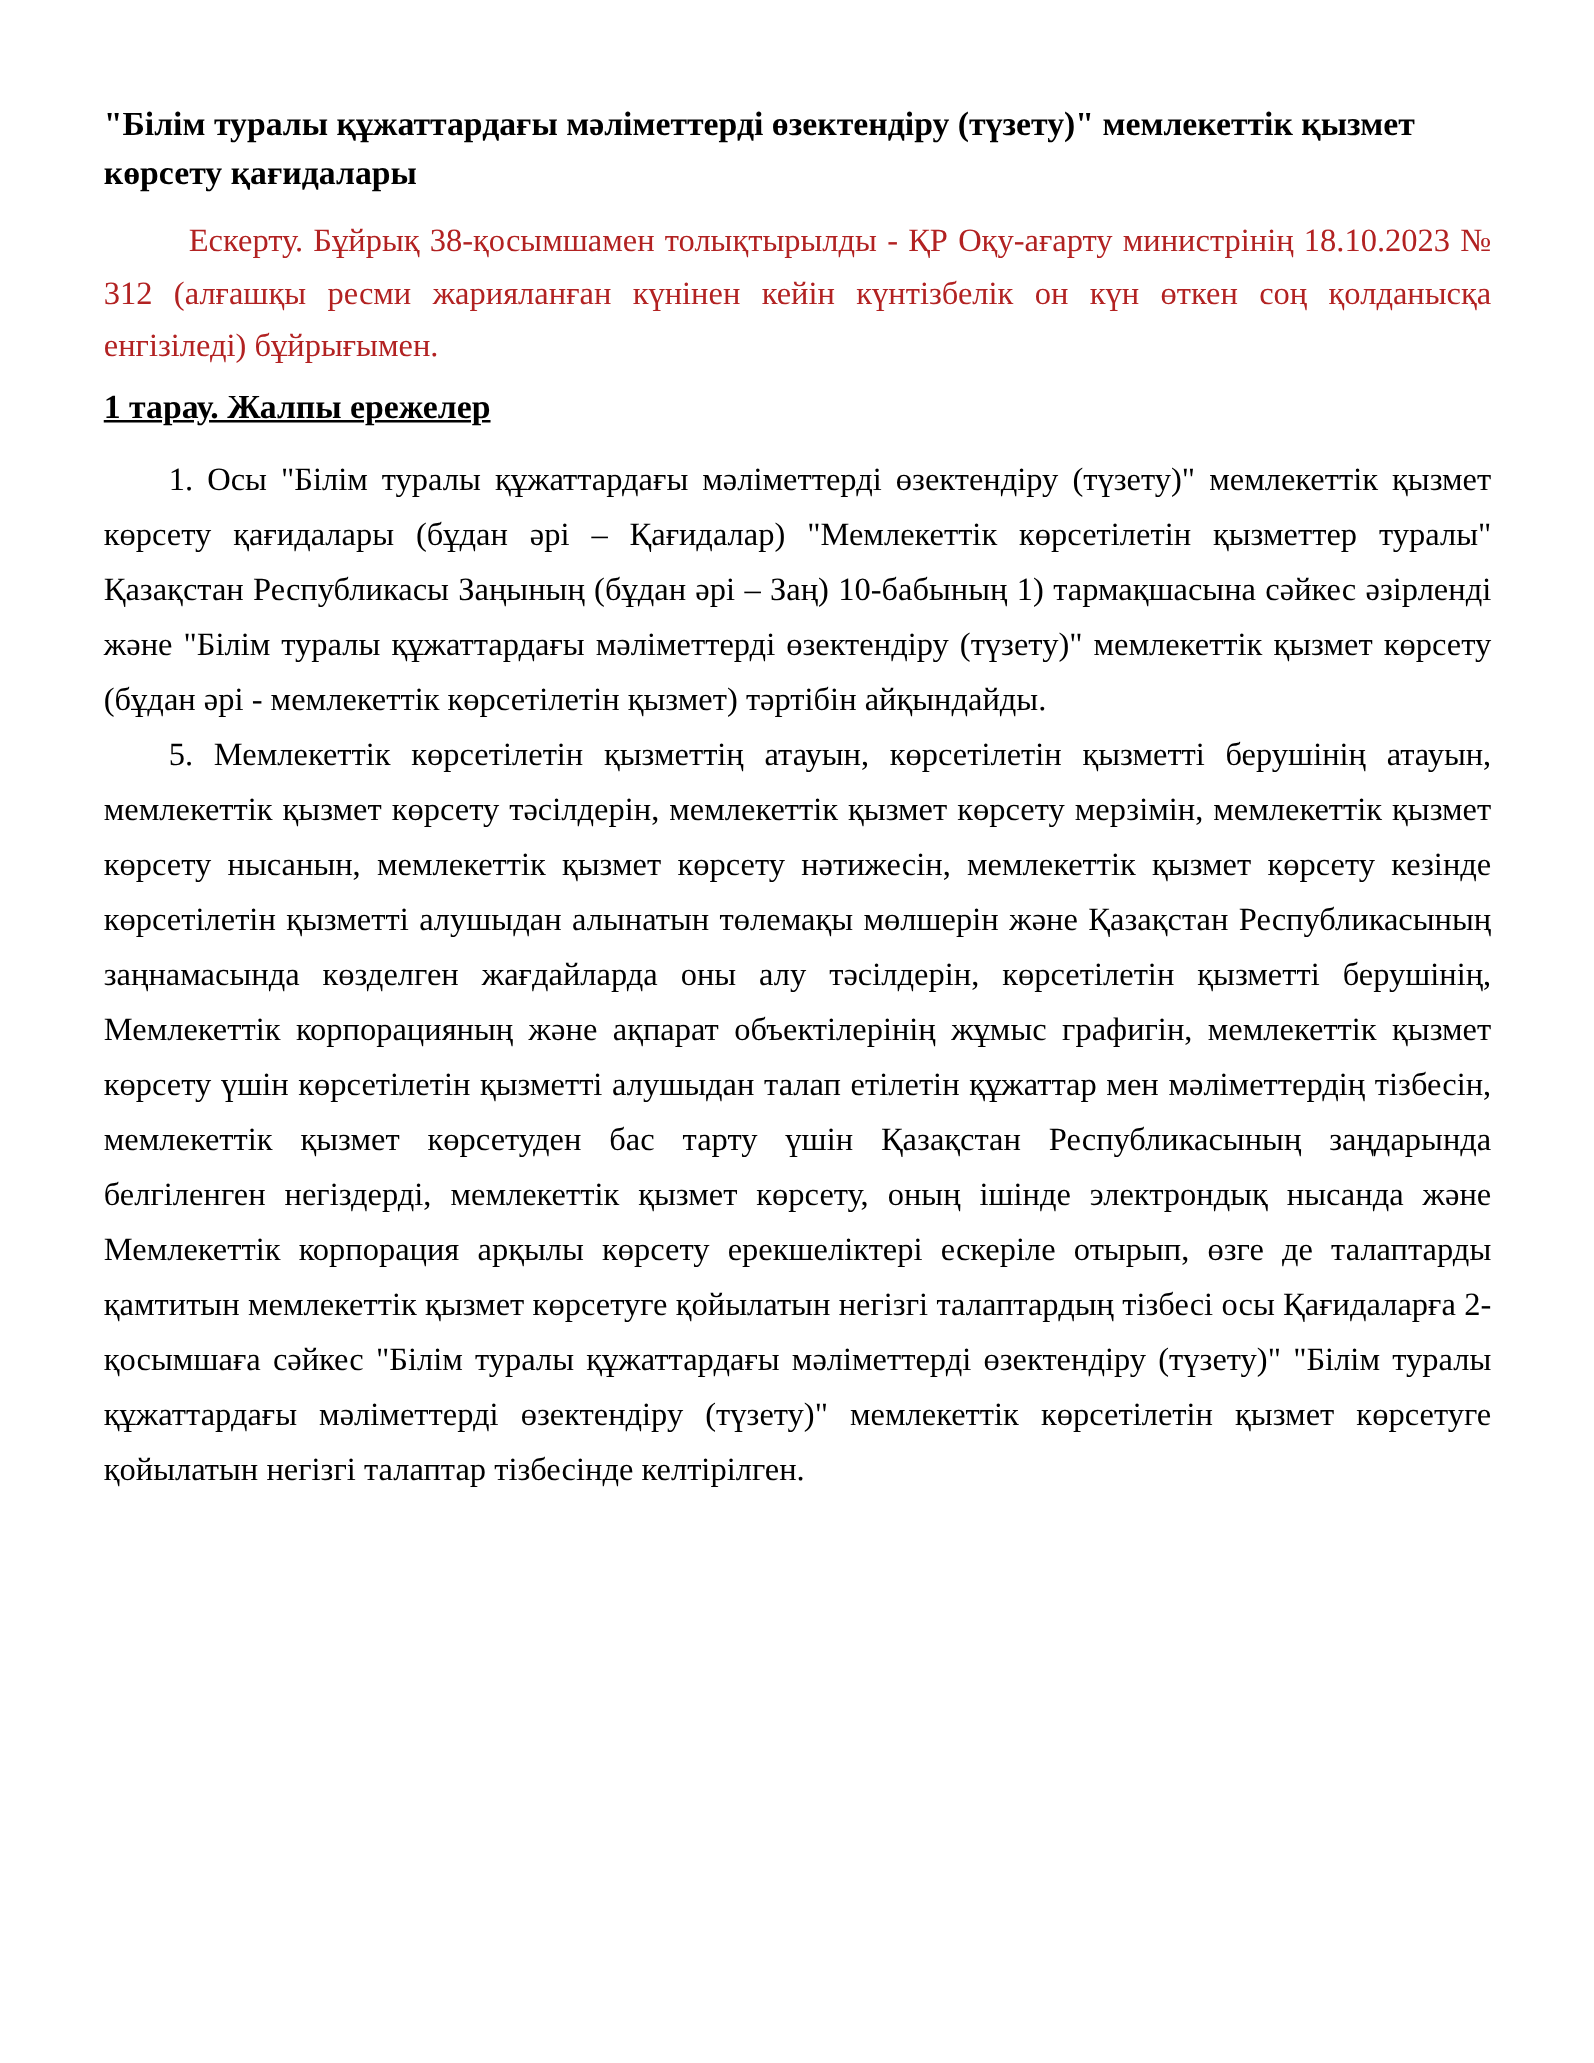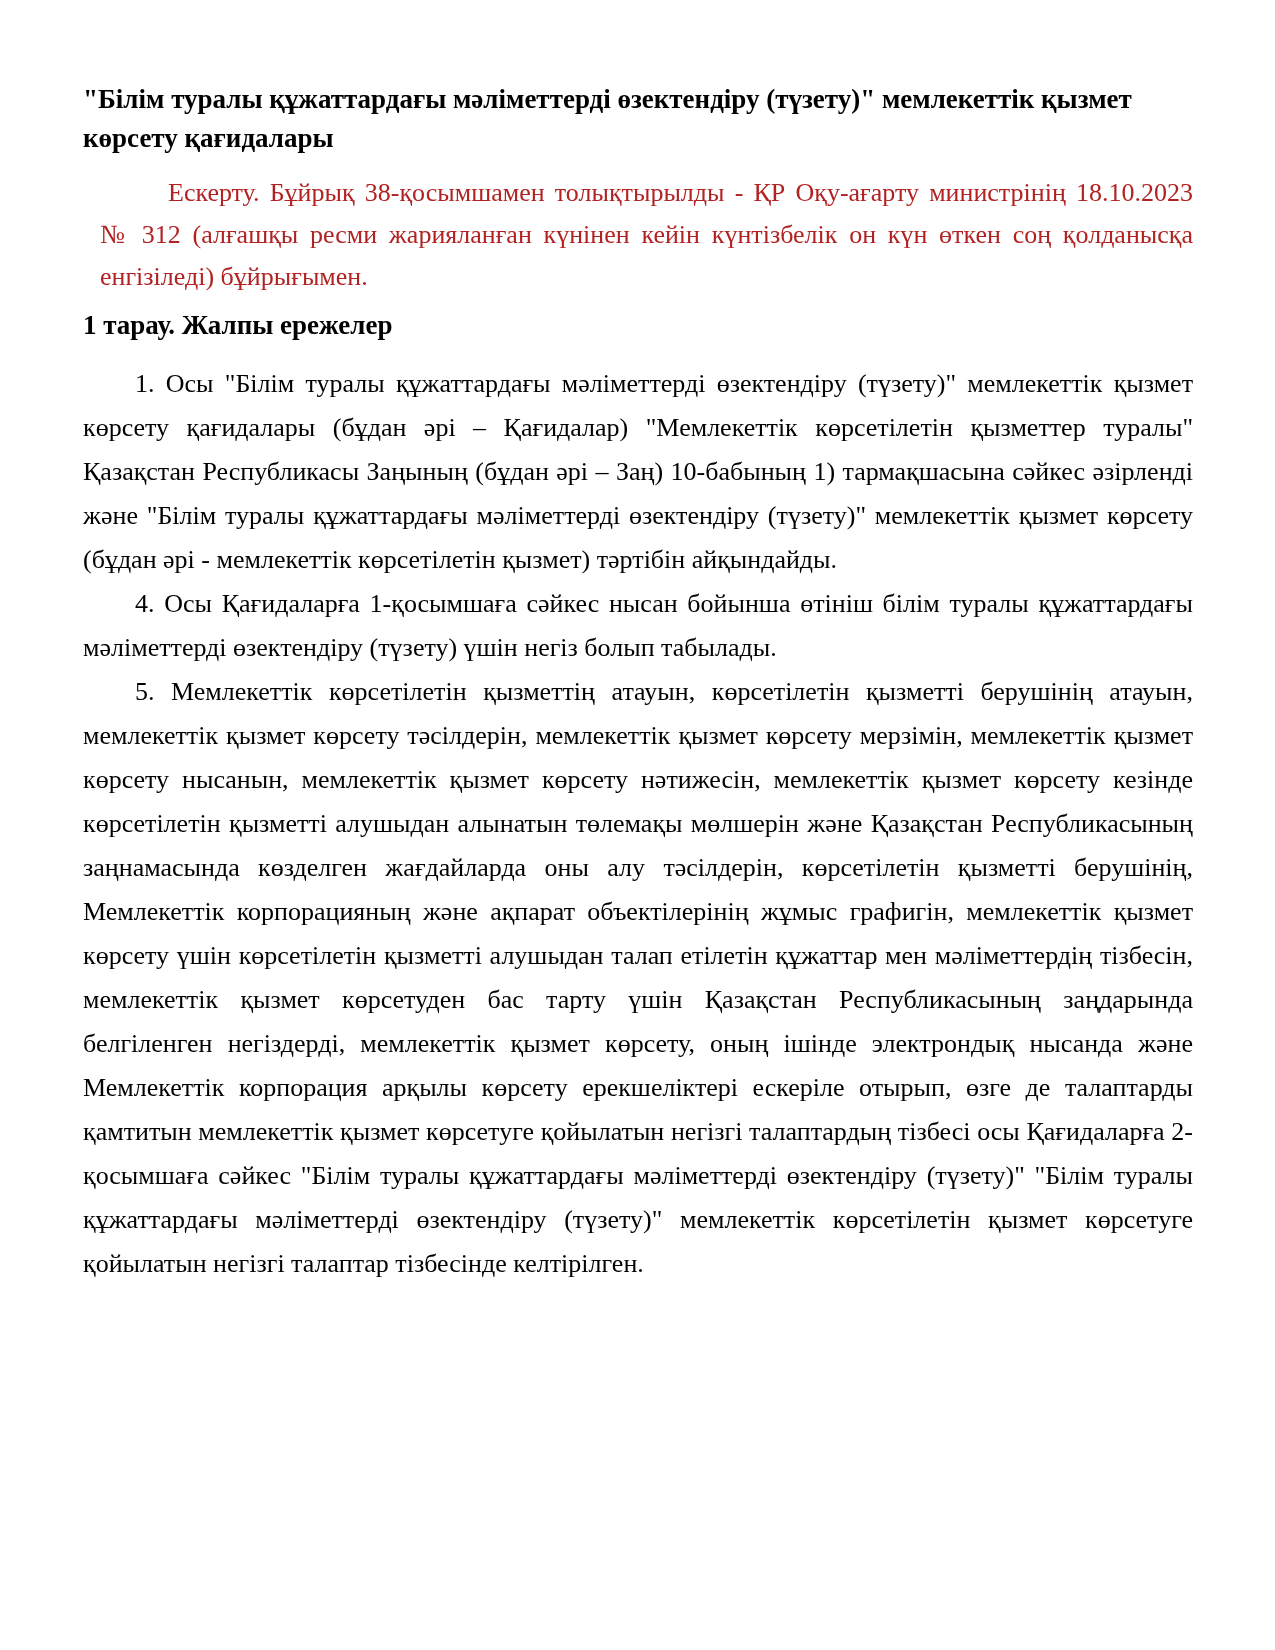--- a/index.html
+++ b/index.html
@@ -23,32 +23,33 @@
     padding: 80px 82px 0 83px;
   }
   .doc-title {
     margin: 0;
     font-size: 27px;
     line-height: 39px;
     font-weight: bold;
     text-align: left;
   }
   .note {
-    margin: 14px 0 0 17px;
+    margin: 14px 0 0 0;
     font-size: 26px;
     line-height: 42px;
     text-align: justify;
     text-indent: 68px;
   }
   .chapter {
     margin: 10px 0 0 0;
     font-size: 27px;
     line-height: 34px;
     font-weight: bold;
     text-align: left;
+    text-decoration: underline;
   }
   .para {
     margin: 0;
     font-size: 26px;
     line-height: 44px;
     text-align: justify;
     text-indent: 52px;
   }
   .para.lead {
     margin-top: 20px;
@@ -64,18 +65,17 @@
 
     <p class="note" style="color: rgb(178, 34, 34);">Ескерту. Бұйрық 38-қосымшамен толықтырылды - ҚР Оқу-ағарту министрінің 18.10.2023 № 312 (алғашқы ресми жарияланған күнінен кейін күнтізбелік он күн өткен соң қолданысқа енгізіледі) бұйрығымен.</p>
 
     <h2 class="chapter">1 тарау. Жалпы ережелер</h2>
 
     <p class="para lead">1. Осы "Білім туралы құжаттардағы мәліметтерді өзектендіру (түзету)" мемлекеттік қызмет көрсету қағидалары (бұдан әрі – Қағидалар) "Мемлекеттік көрсетілетін қызметтер туралы" Қазақстан Республикасы Заңының (бұдан әрі – Заң) 10-бабының 1) тармақшасына сәйкес әзірленді және "Білім туралы құжаттардағы мәліметтерді өзектендіру (түзету)" мемлекеттік қызмет көрсету (бұдан әрі - мемлекеттік көрсетілетін қызмет) тәртібін айқындайды.</p>
 
 
 
 
-    <p class="para">4. Осы Қағидаларға 1-қосымшаға сәйкес нысан бойынша өтініш білім туралы құжаттардағы мәліметтерді өзектендіру (түзету) үшін негіз болып табылады.</p>
 
     <p class="para">5. Мемлекеттік көрсетілетін қызметтің атауын, көрсетілетін қызметті берушінің атауын, мемлекеттік қызмет көрсету тәсілдерін, мемлекеттік қызмет көрсету мерзімін, мемлекеттік қызмет көрсету нысанын, мемлекеттік қызмет көрсету нәтижесін, мемлекеттік қызмет көрсету кезінде көрсетілетін қызметті алушыдан алынатын төлемақы мөлшерін және Қазақстан Республикасының заңнамасында көзделген жағдайларда оны алу тәсілдерін, көрсетілетін қызметті берушінің, Мемлекеттік корпорацияның және ақпарат объектілерінің жұмыс графигін, мемлекеттік қызмет көрсету үшін көрсетілетін қызметті алушыдан талап етілетін құжаттар мен мәліметтердің тізбесін, мемлекеттік қызмет көрсетуден бас тарту үшін Қазақстан Республикасының заңдарында белгіленген негіздерді, мемлекеттік қызмет көрсету, оның ішінде электрондық нысанда және Мемлекеттік корпорация арқылы көрсету ерекшеліктері ескеріле отырып, өзге де талаптарды қамтитын мемлекеттік қызмет көрсетуге қойылатын негізгі талаптардың тізбесі осы Қағидаларға 2-қосымшаға сәйкес "Білім туралы құжаттардағы мәліметтерді өзектендіру (түзету)" "Білім туралы құжаттардағы мәліметтерді өзектендіру (түзету)" мемлекеттік көрсетілетін қызмет көрсетуге қойылатын негізгі талаптар тізбесінде келтірілген.</p>
 
   </div>
 </div>
 
 </body></html>

